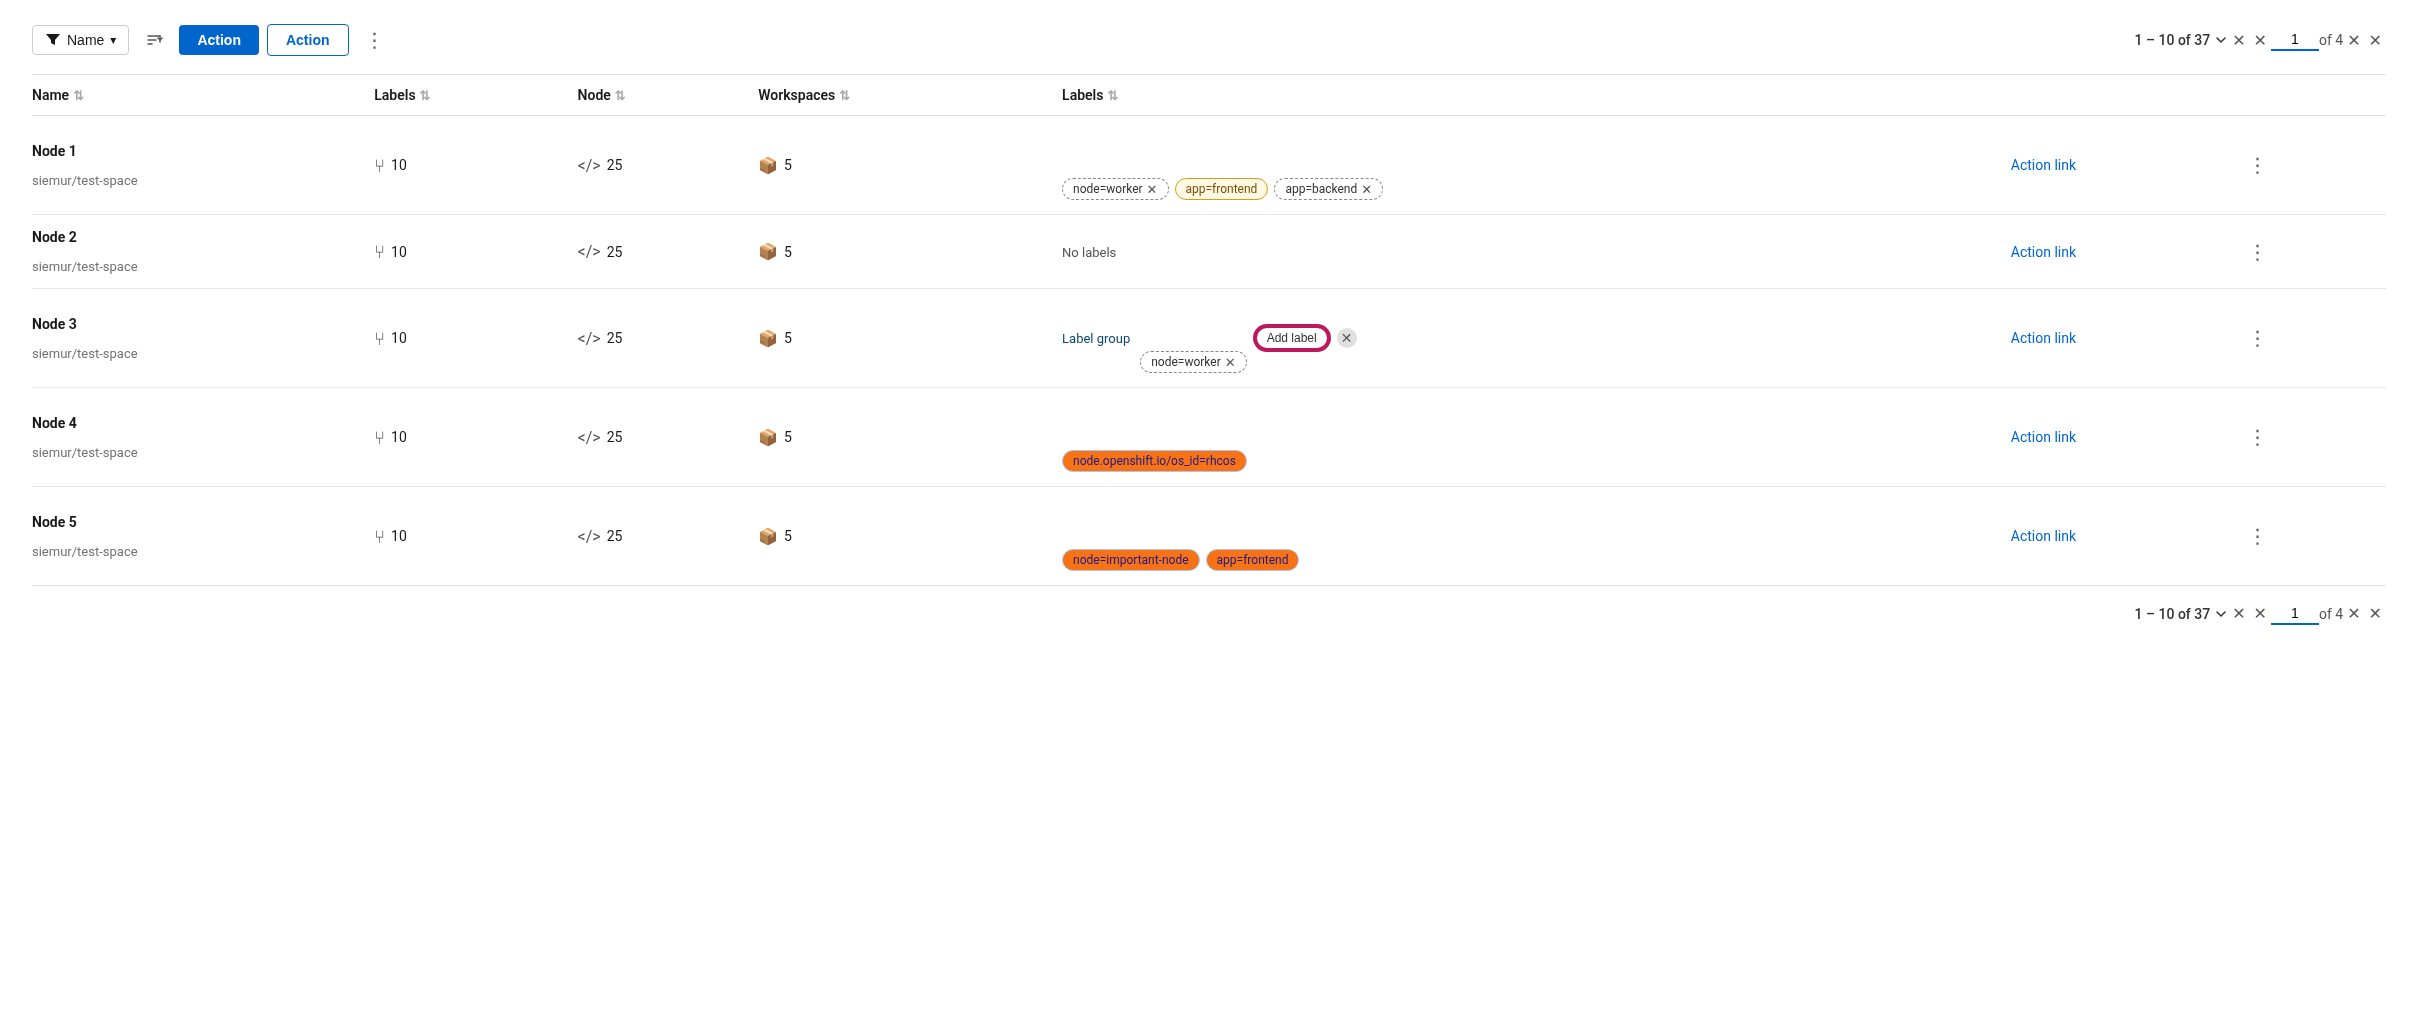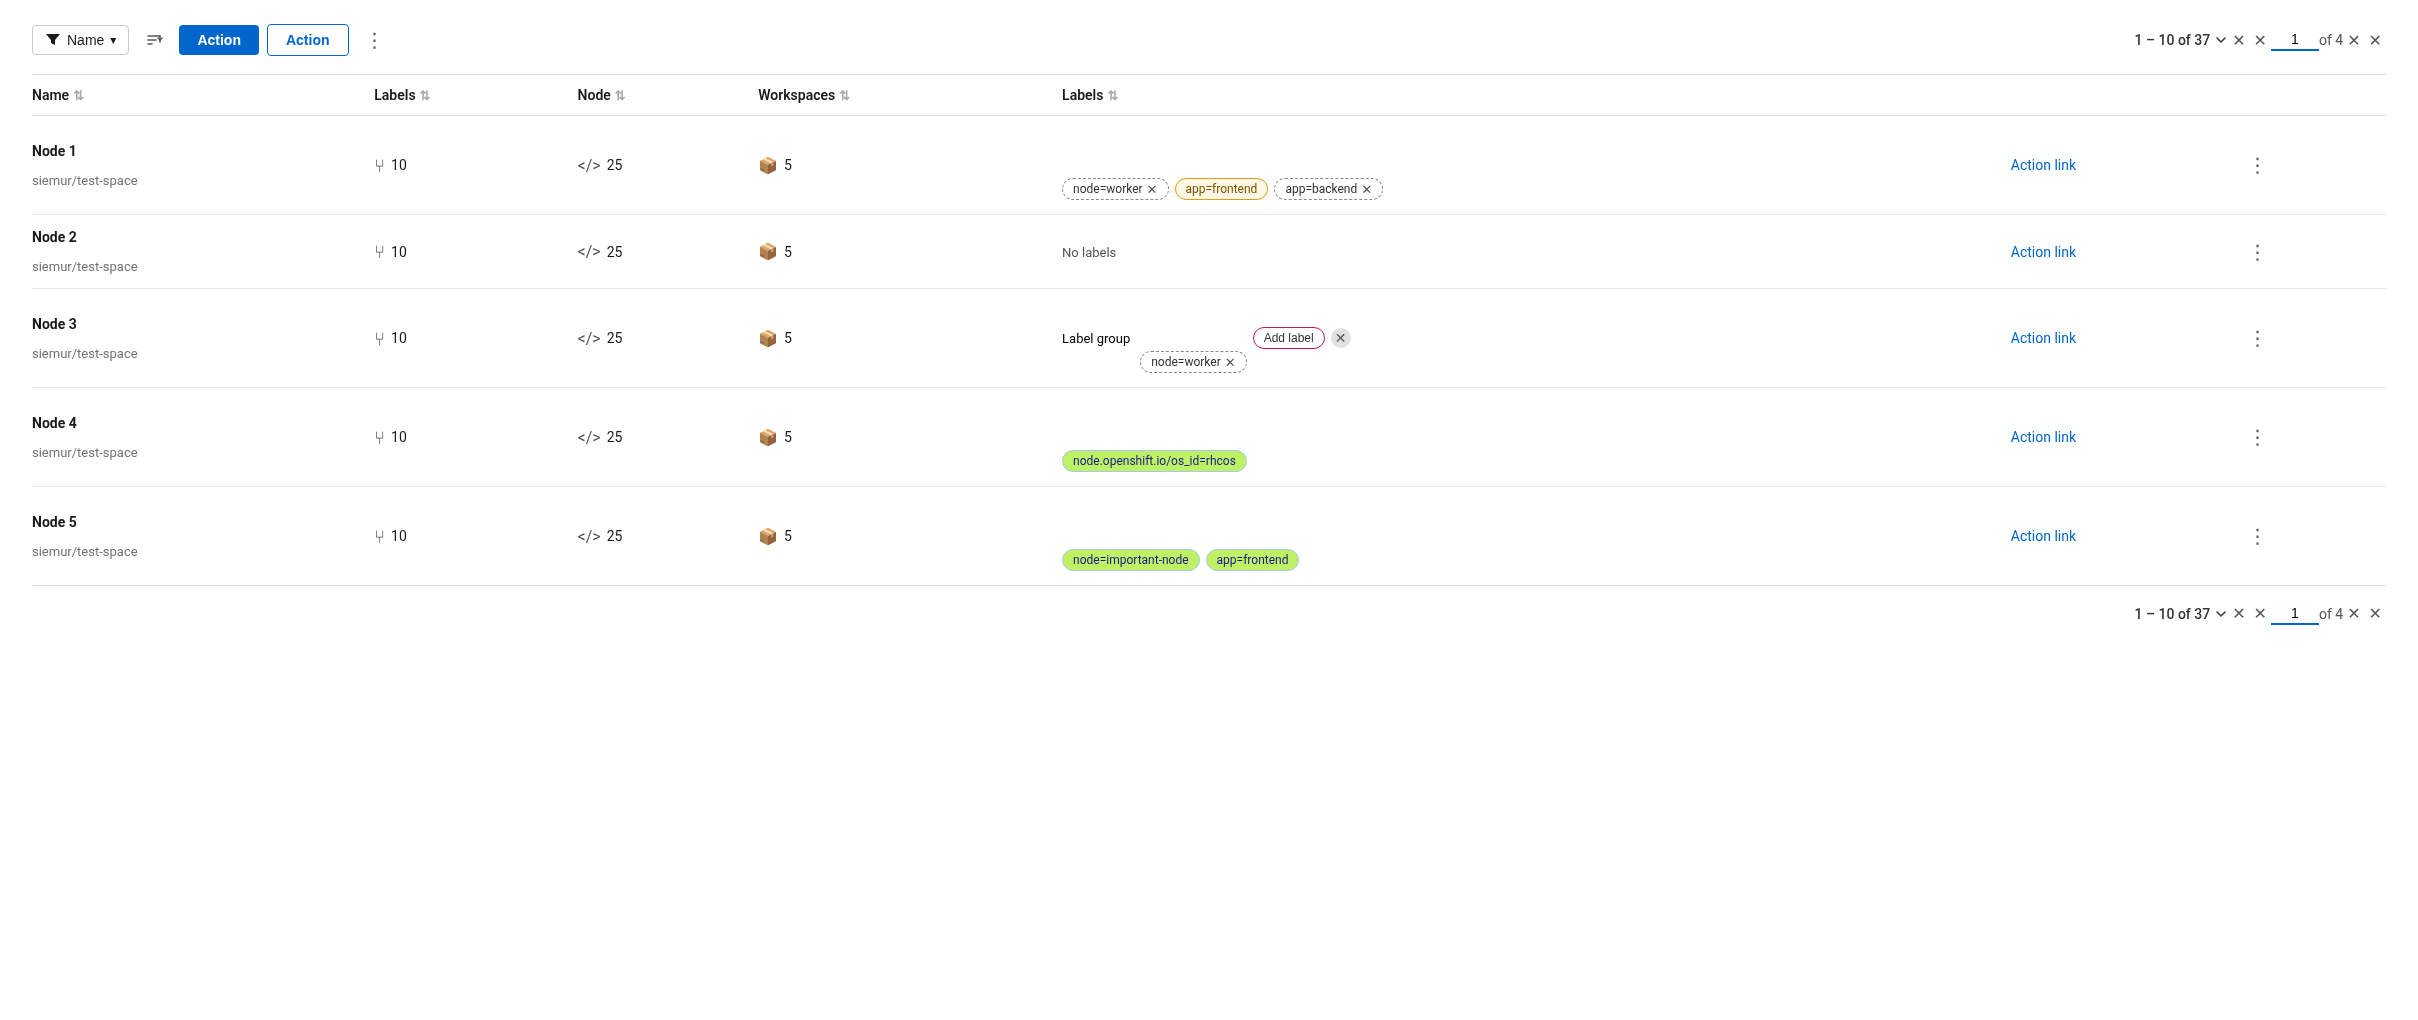--- a/index.html
+++ b/index.html
@@ -194,38 +194,38 @@
     }
     .label-tag.solid {
       border-style: solid;
       border-color: #d4a017;
       background: #fff8e5;
       color: #7a5200;
     }
     .label-tag.blue-solid {
       border-style: solid;
       border-color: #a8c7f0;
-      background: #bef264;
+      background: #f97316;
       color: #1a1a8c;
     }
     .label-tag .tag-x {
       cursor: pointer;
       color: #555;
       font-size: 13px;
       line-height: 1;
       display: inline-flex;
       align-items: center;
     }
     .label-group-text {
-      color: #000000;
+      color: #0c4a6e;
       font-size: 13px;
       margin-right: 4px;
     }
     .add-label-btn {
-      border: 1px solid #be185d;
+      border: 4px solid #be185d;
       border-radius: 20px;
       padding: 3px 10px;
       background: #fff;
       font-size: 12px;
       color: #333;
       cursor: pointer;
     }
     .remove-group-btn {
       cursor: pointer;
       color: #555;

